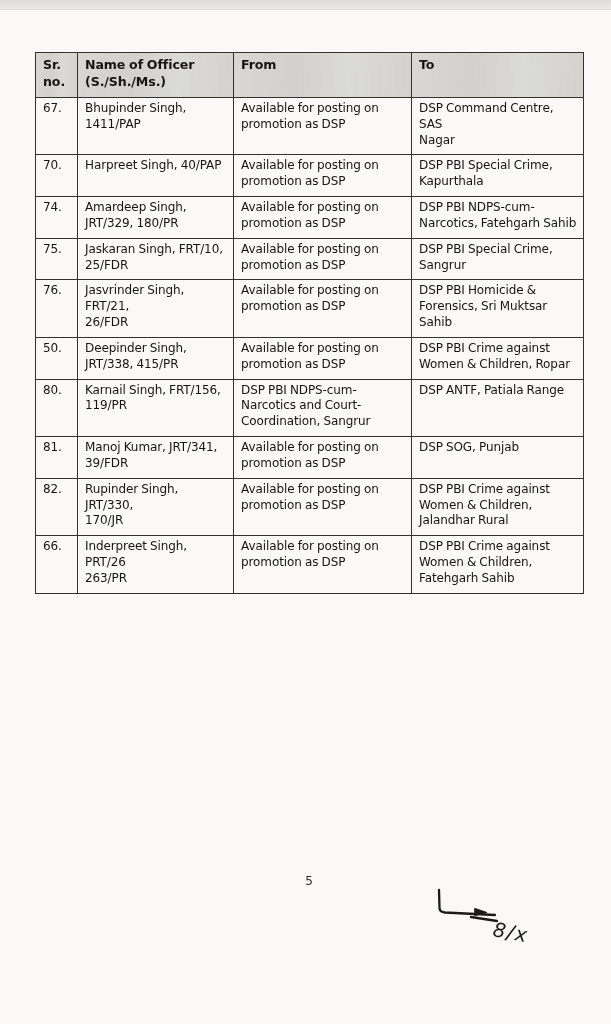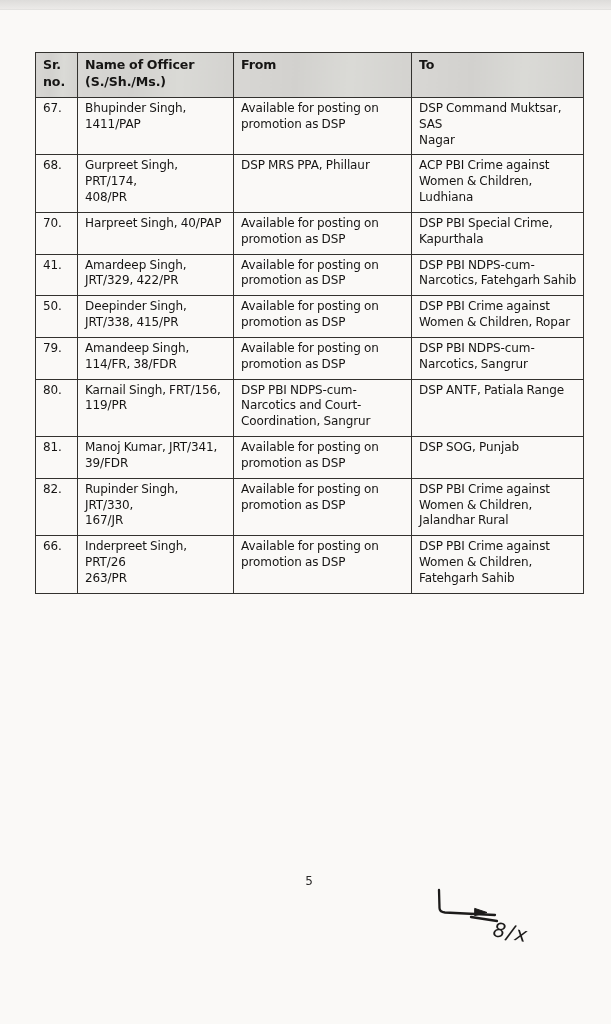--- a/index.html
+++ b/index.html
@@ -99,79 +99,80 @@
         <th class="c-to">To</th>
       </tr>
     </thead>
     <tbody id="rows">
   <tr>
     <td class="c-sr">67.</td>
     <td class="c-name">Bhupinder Singh,
 1411/PAP</td>
     <td class="c-from">Available for posting on
 promotion as DSP</td>
-    <td class="c-to">DSP Command Muktsar, SAS
+    <td class="c-to">DSP Command Centre, SAS
 Nagar</td>
   </tr>
 
-  <tr>
-    <td class="c-sr">68.</td>
-    <td class="c-name">Gurpreet Singh, PRT/174,
-408/PR</td>
-    <td class="c-from">DSP MRS PPA, Phillaur</td>
-    <td class="c-to">ACP PBI Crime against
-Women &amp; Children,
-Ludhiana</td>
-  </tr>
 
 
   <tr>
     <td class="c-sr">70.</td>
     <td class="c-name">Harpreet Singh, 40/PAP</td>
     <td class="c-from">Available for posting on
 promotion as DSP</td>
     <td class="c-to">DSP PBI Special Crime,
 Kapurthala</td>
   </tr>
 
 
 
 
   <tr>
-    <td class="c-sr">41.</td>
+    <td class="c-sr">74.</td>
     <td class="c-name">Amardeep Singh,
-JRT/329, 422/PR</td>
+JRT/329, 180/PR</td>
     <td class="c-from">Available for posting on
 promotion as DSP</td>
     <td class="c-to">DSP PBI NDPS-cum-
 Narcotics, Fatehgarh Sahib</td>
   </tr>
 
-
+  <tr>
+    <td class="c-sr">75.</td>
+    <td class="c-name">Jaskaran Singh, FRT/10,
+25/FDR</td>
+    <td class="c-from">Available for posting on
+promotion as DSP</td>
+    <td class="c-to">DSP PBI Special Crime,
+Sangrur</td>
+  </tr>
+
+  <tr>
+    <td class="c-sr">76.</td>
+    <td class="c-name">Jasvrinder Singh, FRT/21,
+26/FDR</td>
+    <td class="c-from">Available for posting on
+promotion as DSP</td>
+    <td class="c-to">DSP PBI Homicide &amp;
+Forensics, Sri Muktsar
+Sahib</td>
+  </tr>
 
   <tr>
     <td class="c-sr">50.</td>
     <td class="c-name">Deepinder Singh,
 JRT/338, 415/PR</td>
     <td class="c-from">Available for posting on
 promotion as DSP</td>
     <td class="c-to">DSP PBI Crime against
 Women &amp; Children, Ropar</td>
   </tr>
 
 
-  <tr>
-    <td class="c-sr">79.</td>
-    <td class="c-name">Amandeep Singh,
-114/FR, 38/FDR</td>
-    <td class="c-from">Available for posting on
-promotion as DSP</td>
-    <td class="c-to">DSP PBI NDPS-cum-
-Narcotics, Sangrur</td>
-  </tr>
 
   <tr>
     <td class="c-sr">80.</td>
     <td class="c-name">Karnail Singh, FRT/156,
 119/PR</td>
     <td class="c-from">DSP PBI NDPS-cum-
 Narcotics and Court-
 Coordination, Sangrur</td>
     <td class="c-to">DSP ANTF, Patiala Range</td>
   </tr>
@@ -181,21 +182,21 @@
     <td class="c-name">Manoj Kumar, JRT/341,
 39/FDR</td>
     <td class="c-from">Available for posting on
 promotion as DSP</td>
     <td class="c-to">DSP SOG, Punjab</td>
   </tr>
 
   <tr>
     <td class="c-sr">82.</td>
     <td class="c-name">Rupinder Singh, JRT/330,
-167/JR</td>
+170/JR</td>
     <td class="c-from">Available for posting on
 promotion as DSP</td>
     <td class="c-to">DSP PBI Crime against
 Women &amp; Children,
 Jalandhar Rural</td>
   </tr>
 
   <tr>
     <td class="c-sr">66.</td>
     <td class="c-name">Inderpreet Singh, PRT/26

